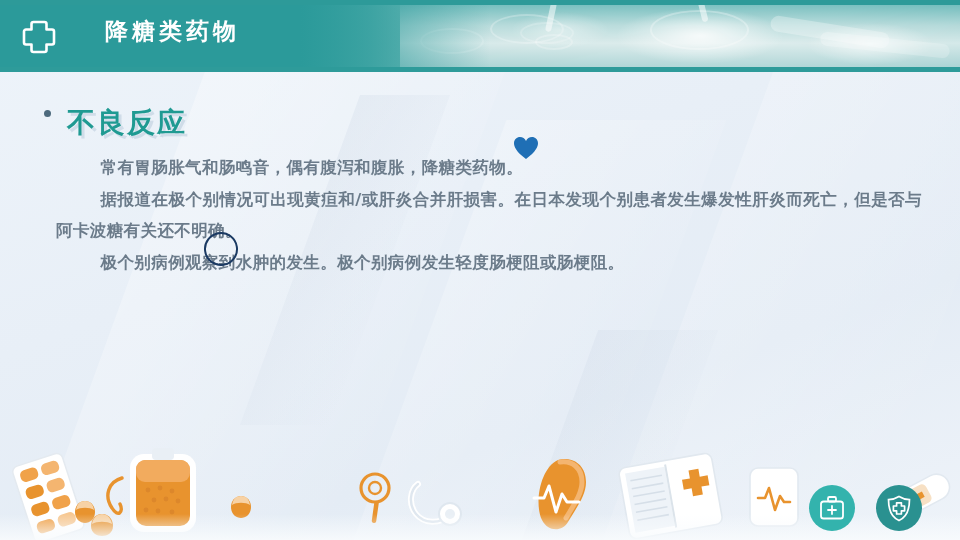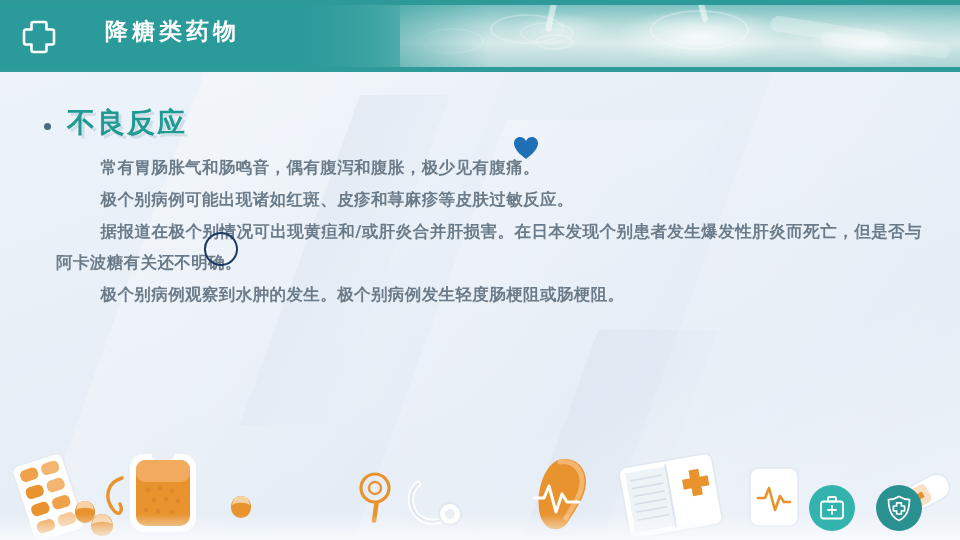--- a/index.html
+++ b/index.html
@@ -40,21 +40,21 @@
   .hdr-left-solid{position:absolute;left:0;top:0;width:300px;height:72px;background:#2b9a9a;}
   .hdr-fade{position:absolute;left:300px;top:0;width:190px;height:72px;
             background:linear-gradient(90deg,#2b9a9a 0%,rgba(43,154,154,.0) 100%);}
 
   .logo{position:absolute;left:22px;top:20px;width:34px;height:34px;z-index:4;}
   .title{position:absolute;left:68px;top:16px;z-index:4;color:#ffffff;
          font-size:23px;font-weight:bold;letter-spacing:4px;
          font-family:"DejaVu Sans","Liberation Sans",sans-serif;margin-left:37px;}
 
   
-  .heading-row{position:absolute;left:44px;top:104px;display:flex;align-items:center;gap:16px;z-index:5;}
+  .heading-row{position:absolute;left:44px;top:104px;display:flex;gap:16px;z-index:5;}
   .bullet{width:7px;height:7px;border-radius:50%;background:#4d6a7d;margin-top:6px;}
   .heading{font-size:28px;font-weight:bold;color:#1f9a92;letter-spacing:2px;
            font-family:"DejaVu Sans","Liberation Sans",sans-serif;
            text-shadow:3px 3px 0 rgba(176,196,212,.45);}
 
   
   .body{position:absolute;left:56px;top:152px;width:866px;z-index:5;}
   .para{color:#6b7b8a;font-size:16.5px;line-height:31px;text-indent:2.7em;
         font-family:"DejaVu Sans","Liberation Sans",sans-serif;font-weight:bold;
         letter-spacing:.4px;margin:0 0 1px 0;text-align:justify;}
@@ -107,22 +107,21 @@
   </svg>
 
   <div class="title">降糖类药物</div>
 
   <div class="heading-row">
     <div class="bullet"></div>
     <div class="heading">不良反应</div>
   </div>
 
   <div class="body">
-    <p class="para">常有胃肠胀气和肠鸣音，偶有腹泻和腹胀，极少见有腹痛。</p>
-    <p class="para">极个别病例可能出现诸如红斑、皮疹和荨麻疹等皮肤过敏反应。</p>
+    <p class="para">常有胃肠胀气和肠鸣音，偶有腹泻和腹胀，降糖类药物。</p>
     <p class="para">据报道在极个别情况可出现黄疸和/或肝炎合并肝损害。在日本发现个别患者发生爆发性肝炎而死亡，但是否与阿卡波糖有关还不明确。</p>
     <p class="para">极个别病例观察到水肿的发生。极个别病例发生轻度肠梗阻或肠梗阻。</p>
   </div>
 
   <div class="ink-circle"></div>
   <svg class="cursor-heart" viewBox="0 0 26 24">
     <path d="M13 23 C3 15.5 1 10.5 1 7.2 C1 3.4 3.9 1 7 1 C9.6 1 11.9 2.6 13 4.9 C14.1 2.6 16.4 1 19 1 C22.1 1 25 3.4 25 7.2 C25 10.5 23 15.5 13 23 Z" fill="#1f6fb5"></path>
   </svg>
 
   <svg class="deco" style="left:8px;top:452px;" width="80" height="90" viewBox="0 0 80 90">

